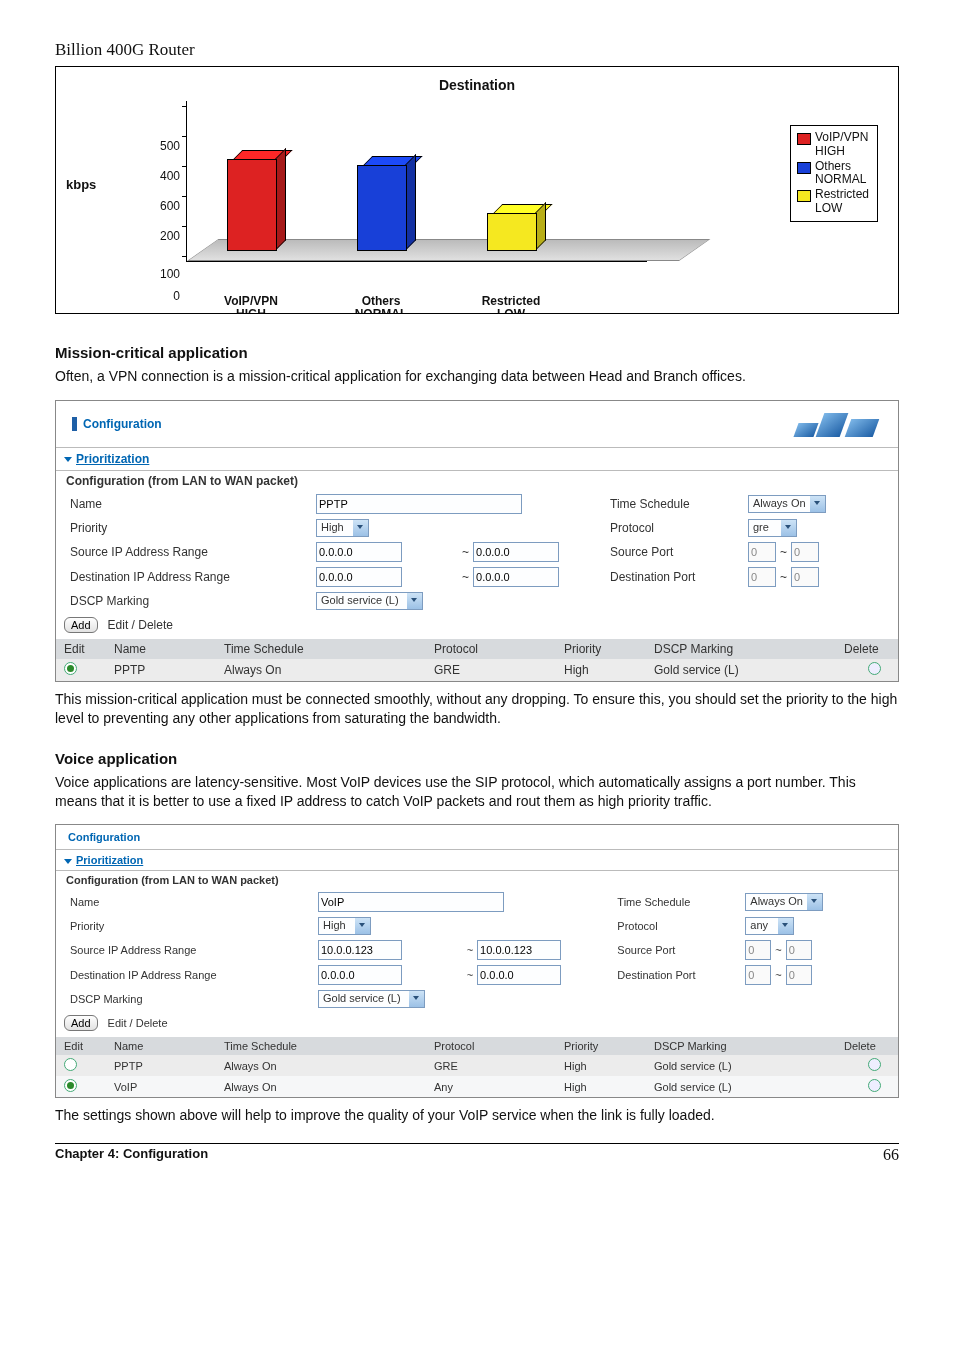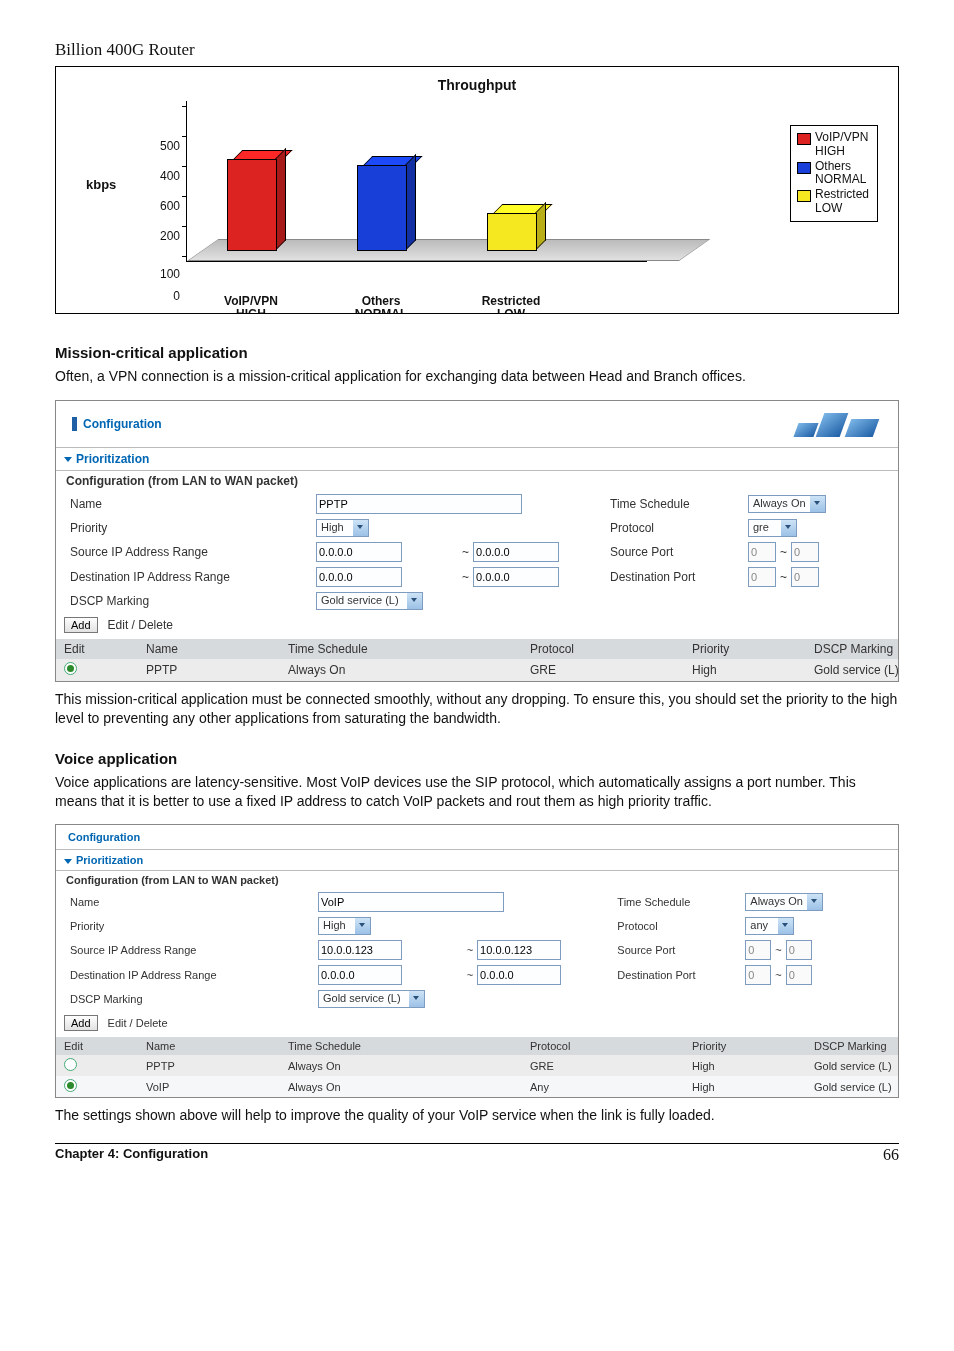--- a/index.html
+++ b/index.html
@@ -37,21 +37,21 @@
   .chart-body {
     display: flex;
     height: 180px;
   }
   .yaxis-zone {
     width: 120px;
     position: relative;
   }
   .yaxis-label {
     position: absolute;
-    left: 20px;
+    left: 0;
     top: 78px;
     font-weight: bold;
     font-size: 13px;
   }
   .yaxis-ticks {
     position: absolute;
     right: 6px;
     top: 2px;
     height: 160px;
   }
@@ -186,20 +186,21 @@
     border-left: 5px solid #1e5fa6;
     padding-left: 6px;
   }
   .section-title {
     background: #fff;
     color: #0066b3;
     padding: 4px 8px;
     font-weight: bold;
     border-top: 1px solid #bbb;
     border-bottom: 1px solid #bbb;
+    text-decoration: underline;
   }
   .section-title .caret {
     display:inline-block;
     width:0;height:0;
     border-left:4px solid transparent;
     border-right:4px solid transparent;
     border-top:5px solid #0066b3;
     margin-right:4px;
     vertical-align: middle;
   }
@@ -248,32 +249,31 @@
   .sel-text{
     border:1px solid #7d9cc0;border-right:none;
     padding:1px 4px;font-size:11px;height:14px;min-width:50px;
     background:#fdfeff;
   }
   .btn {
     border: 1px solid #777;
     background: linear-gradient(#fefefe,#e2e2e2);
     font-size: 11px;
     padding: 1px 6px;
-    border-radius: 0;
+    border-radius: 6px;
   }
   .add-row {
     padding: 4px 8px 6px 8px;
     display:flex;gap:10px;align-items:center;
   }
   .tbl-head, .tbl-row {
     display: grid;
     grid-template-columns: 50px 110px 210px 130px 90px 190px 60px;
     padding: 3px 8px;
     align-items: center;
-    gap: 32px;
   }
   .tbl-head { background: #d7dadd; color:#333; }
   .tbl-row { background:#f6f7f8; }
   .tbl-row.alt { background:#ececec; }
   .radio {
     width: 11px; height: 11px; border-radius: 50%;
     border: 1px solid #4a7; display:inline-block;
     position:relative;background:#fff;
   }
   .radio.sel::after{
@@ -304,21 +304,21 @@
   }
 </style>
 </head>
 <body>
 
 <div class="page">
 
   <div class="doc-title">Billion 400G Router</div>
 
   <div class="chart-box">
-    <div class="chart-title">Throughput</div>
+    <div class="chart-title">Destination</div>
     <div class="chart-body">
       <div class="yaxis-zone">
         <div class="yaxis-label">kbps</div>
         <div class="yaxis-ticks" id="yticks">
             <span class="ytick" style="top: 155px;">0</span>
             <span class="ytick" style="top: 133px;">100</span>
             <span class="ytick" style="top: 95px;">200</span>
             <span class="ytick" style="top: 65px;">600</span>
             <span class="ytick" style="top: 35px;">400</span>
             <span class="ytick" style="top: 5px;">500</span>

